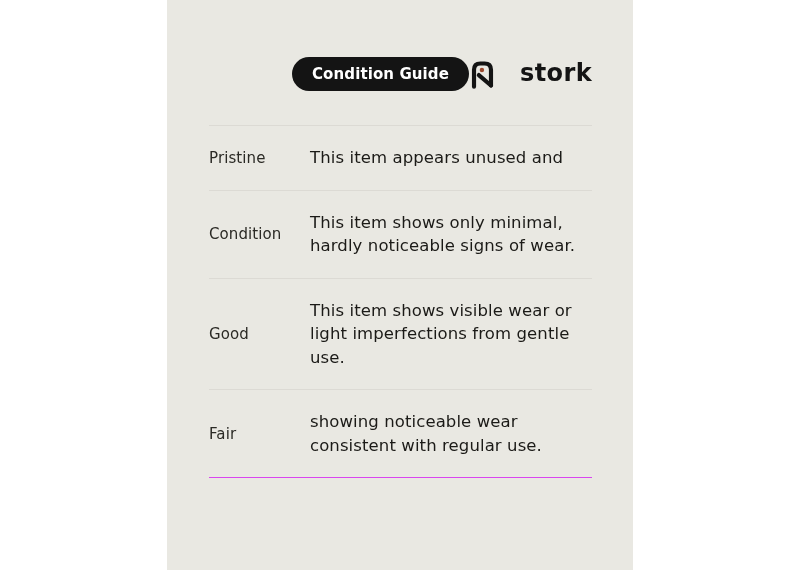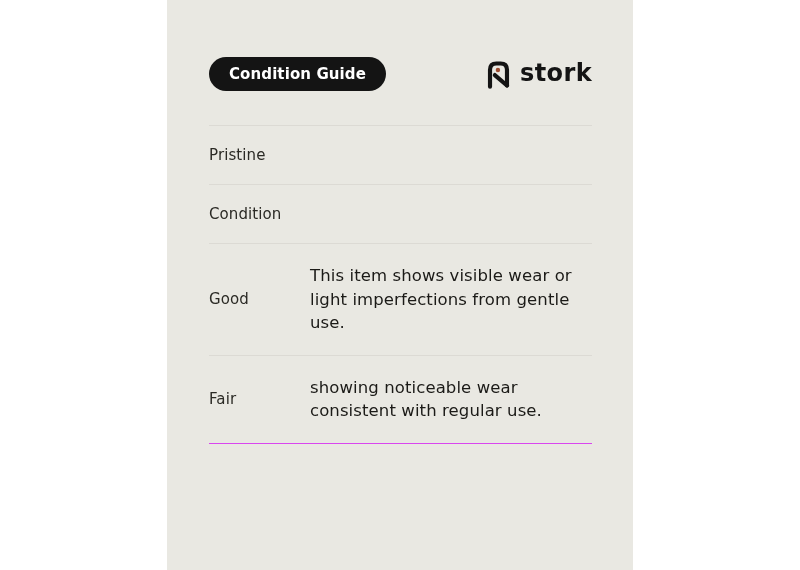--- a/index.html
+++ b/index.html
@@ -17,41 +17,41 @@
   }
   .panel {
     width: 466px;
     height: 570px;
     background: #e9e8e2;
     box-sizing: border-box;
     padding: 57px 41px 0 42px;
   }
   .header {
     display: flex;
-    justify-content: space-between;
+    justify-content: flex-end;
     align-items: center;
     height: 34px;
   }
   .badge {
     background: #141414;
     color: #ffffff;
     height: 34px;
     border-radius: 17px;
     display: inline-flex;
     align-items: center;
     padding: 0 20px;
     font-size: 15px;
     font-weight: 700;
     letter-spacing: 0.1px;
     white-space: nowrap;
   }
   .brand {
     display: flex;
     align-items: center;
-    gap: 8px;
+    gap: 24px;
   }
   .brand svg {
     display: block;
   }
   .brand-name {
     font-size: 24px;
     font-weight: 600;
     color: #141414;
     letter-spacing: 0.4px;
     line-height: 1;
@@ -105,25 +105,30 @@
       </span>
       <span class="brand-name">stork</span>
     </div>
   </div>
 
   <div class="table">
 
     <div class="row">
       <div class="row-label">Pristine</div>
       <div class="row-desc">
+        <div class="desc-line">This item appears unused and</div>
       </div>
     </div>
 
     <div class="row">
       <div class="row-label">Condition</div>
+      <div class="row-desc">
+        <div class="desc-line">This item shows only minimal,</div>
+        <div class="desc-line">hardly noticeable signs of wear.</div>
+      </div>
     </div>
 
     <div class="row">
       <div class="row-label">Good</div>
       <div class="row-desc">
         <div class="desc-line">This item shows visible wear or</div>
         <div class="desc-line">light imperfections from gentle</div>
         <div class="desc-line">use.</div>
       </div>
     </div>

